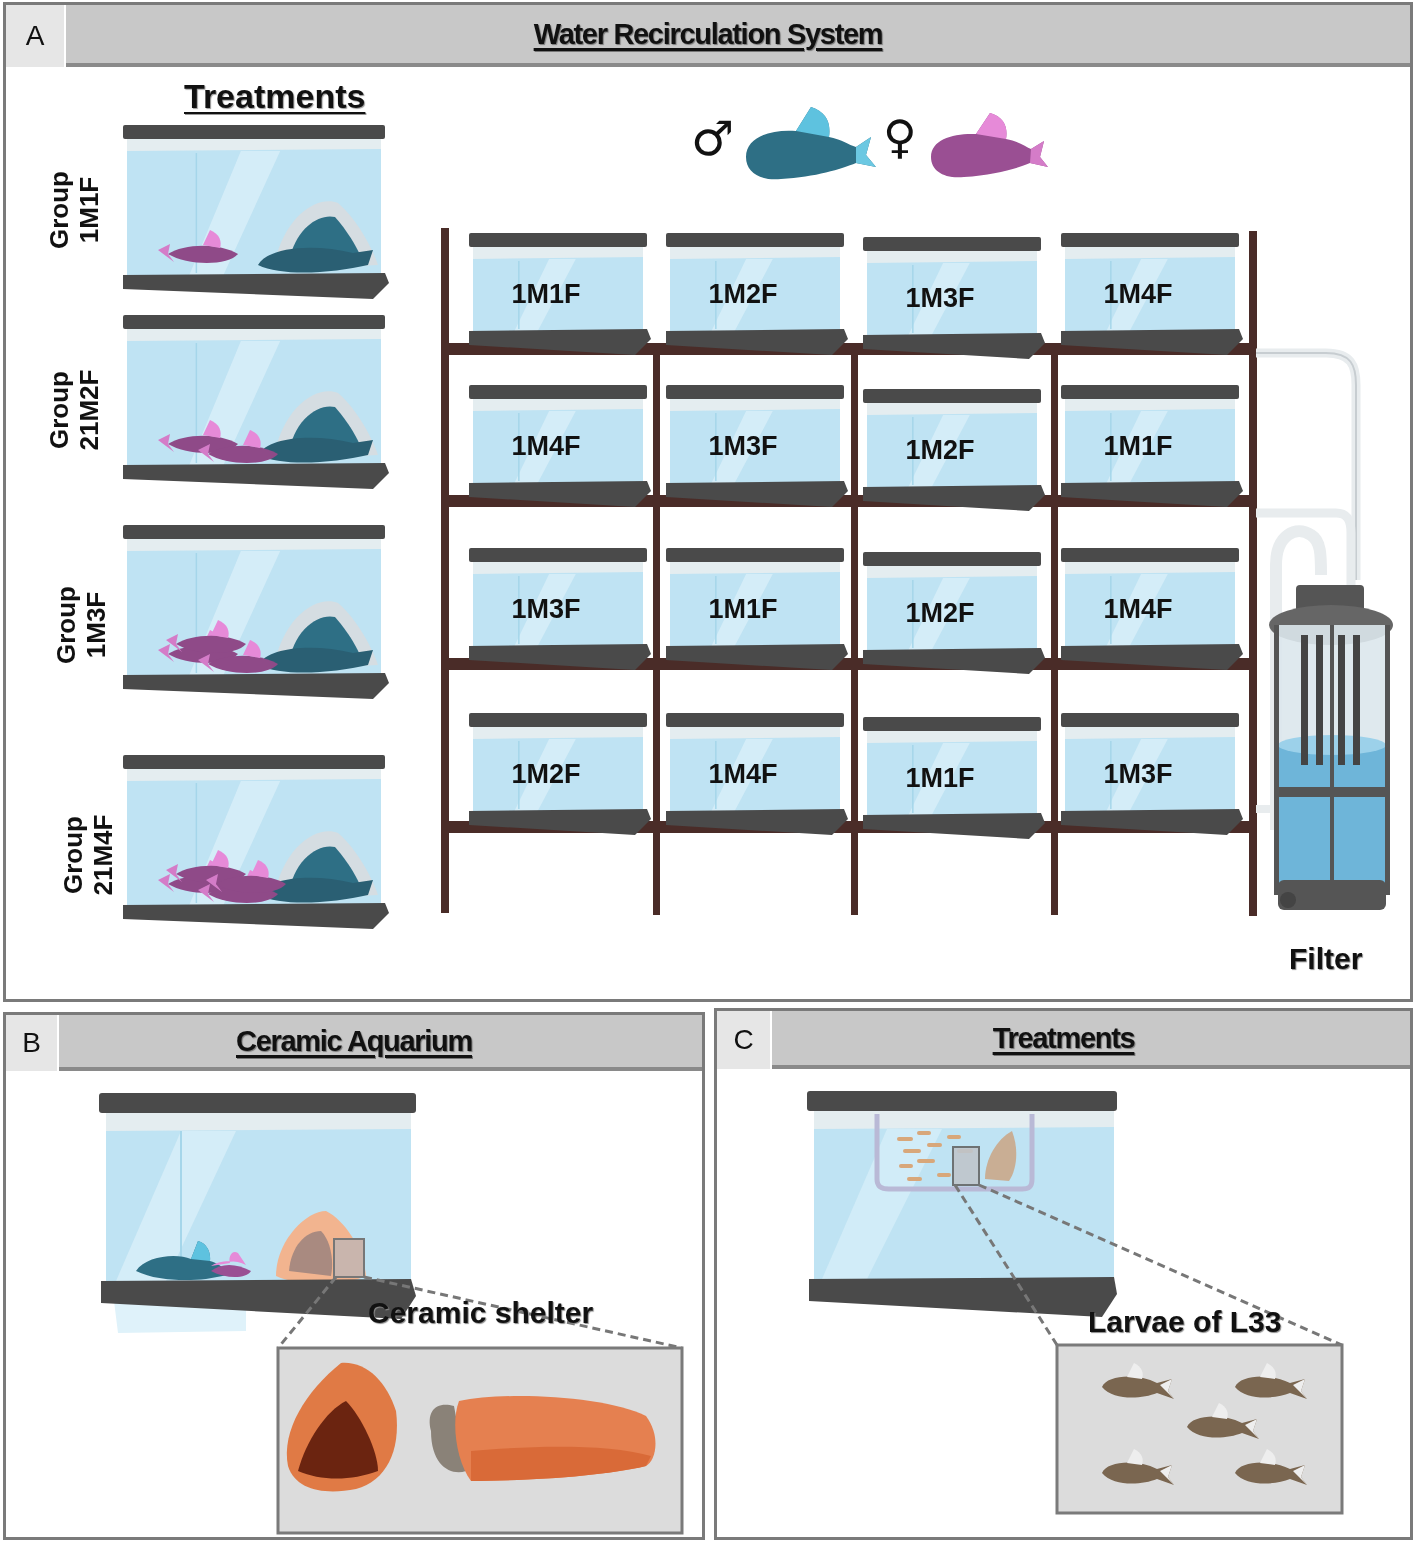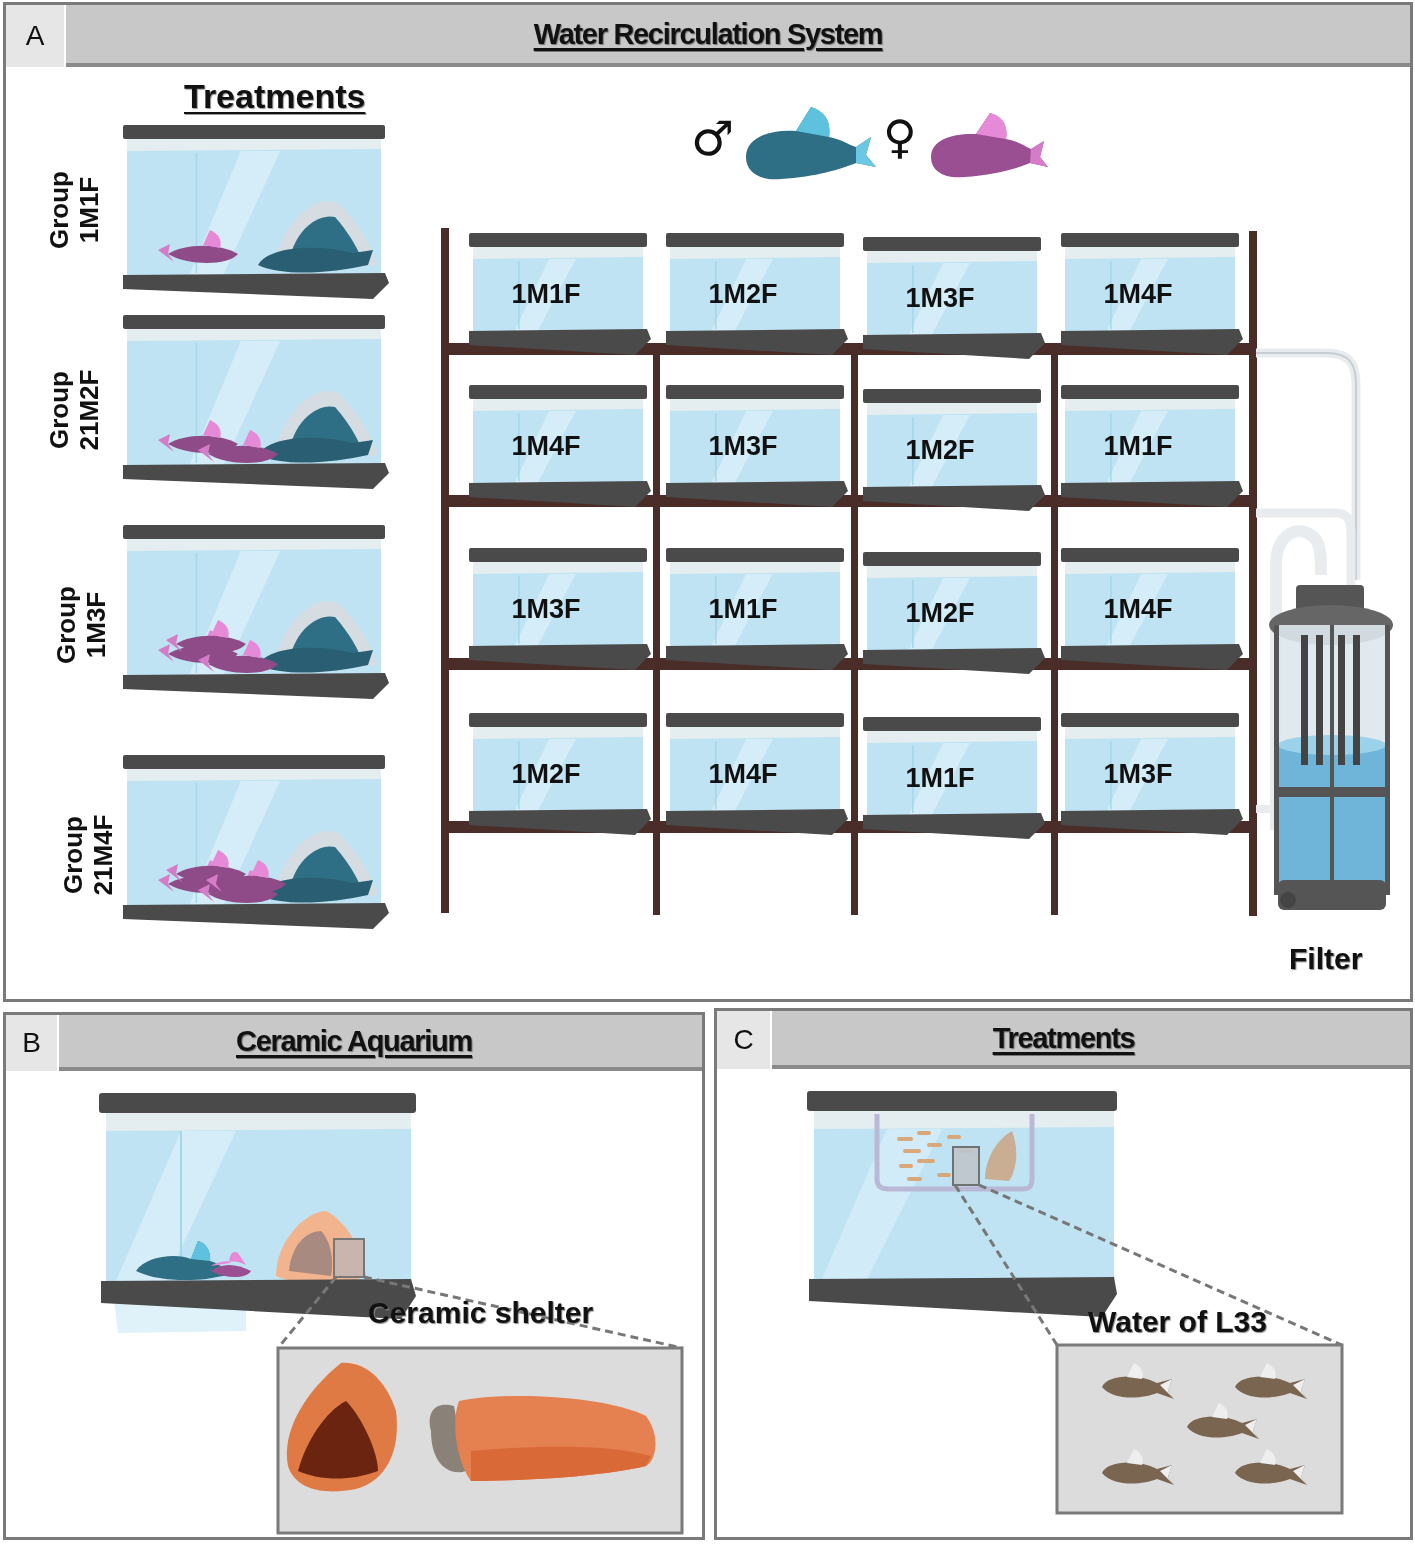--- a/index.html
+++ b/index.html
@@ -430,14 +430,14 @@
           <path d="M410,394 L417,380 C425,384 427,390 425,396 Z" fill="#eeeeee"></path>
           <path d="M443,402 L455,396 L451,408 L457,416 Z" fill="#eeeeee"></path>
         </g>
         <g>
           <path d="M518,404 C523,392 553,390 573,400 L588,396 L584,408 L590,416 L573,410 C558,416 530,418 518,404 Z" fill="#7a6650"></path>
           <path d="M543,394 L550,380 C558,384 560,390 558,396 Z" fill="#eeeeee"></path>
           <path d="M576,402 L588,396 L584,408 L590,416 Z" fill="#eeeeee"></path>
         </g>
       </g>
   </svg>
-  <div class="caption" style="left:1088px; top:1305px; position:fixed;">Water of L33</div>
+  <div class="caption" style="left:1088px; top:1305px; position:fixed;">Larvae of L33</div>
 </div>
 
 </body></html>

